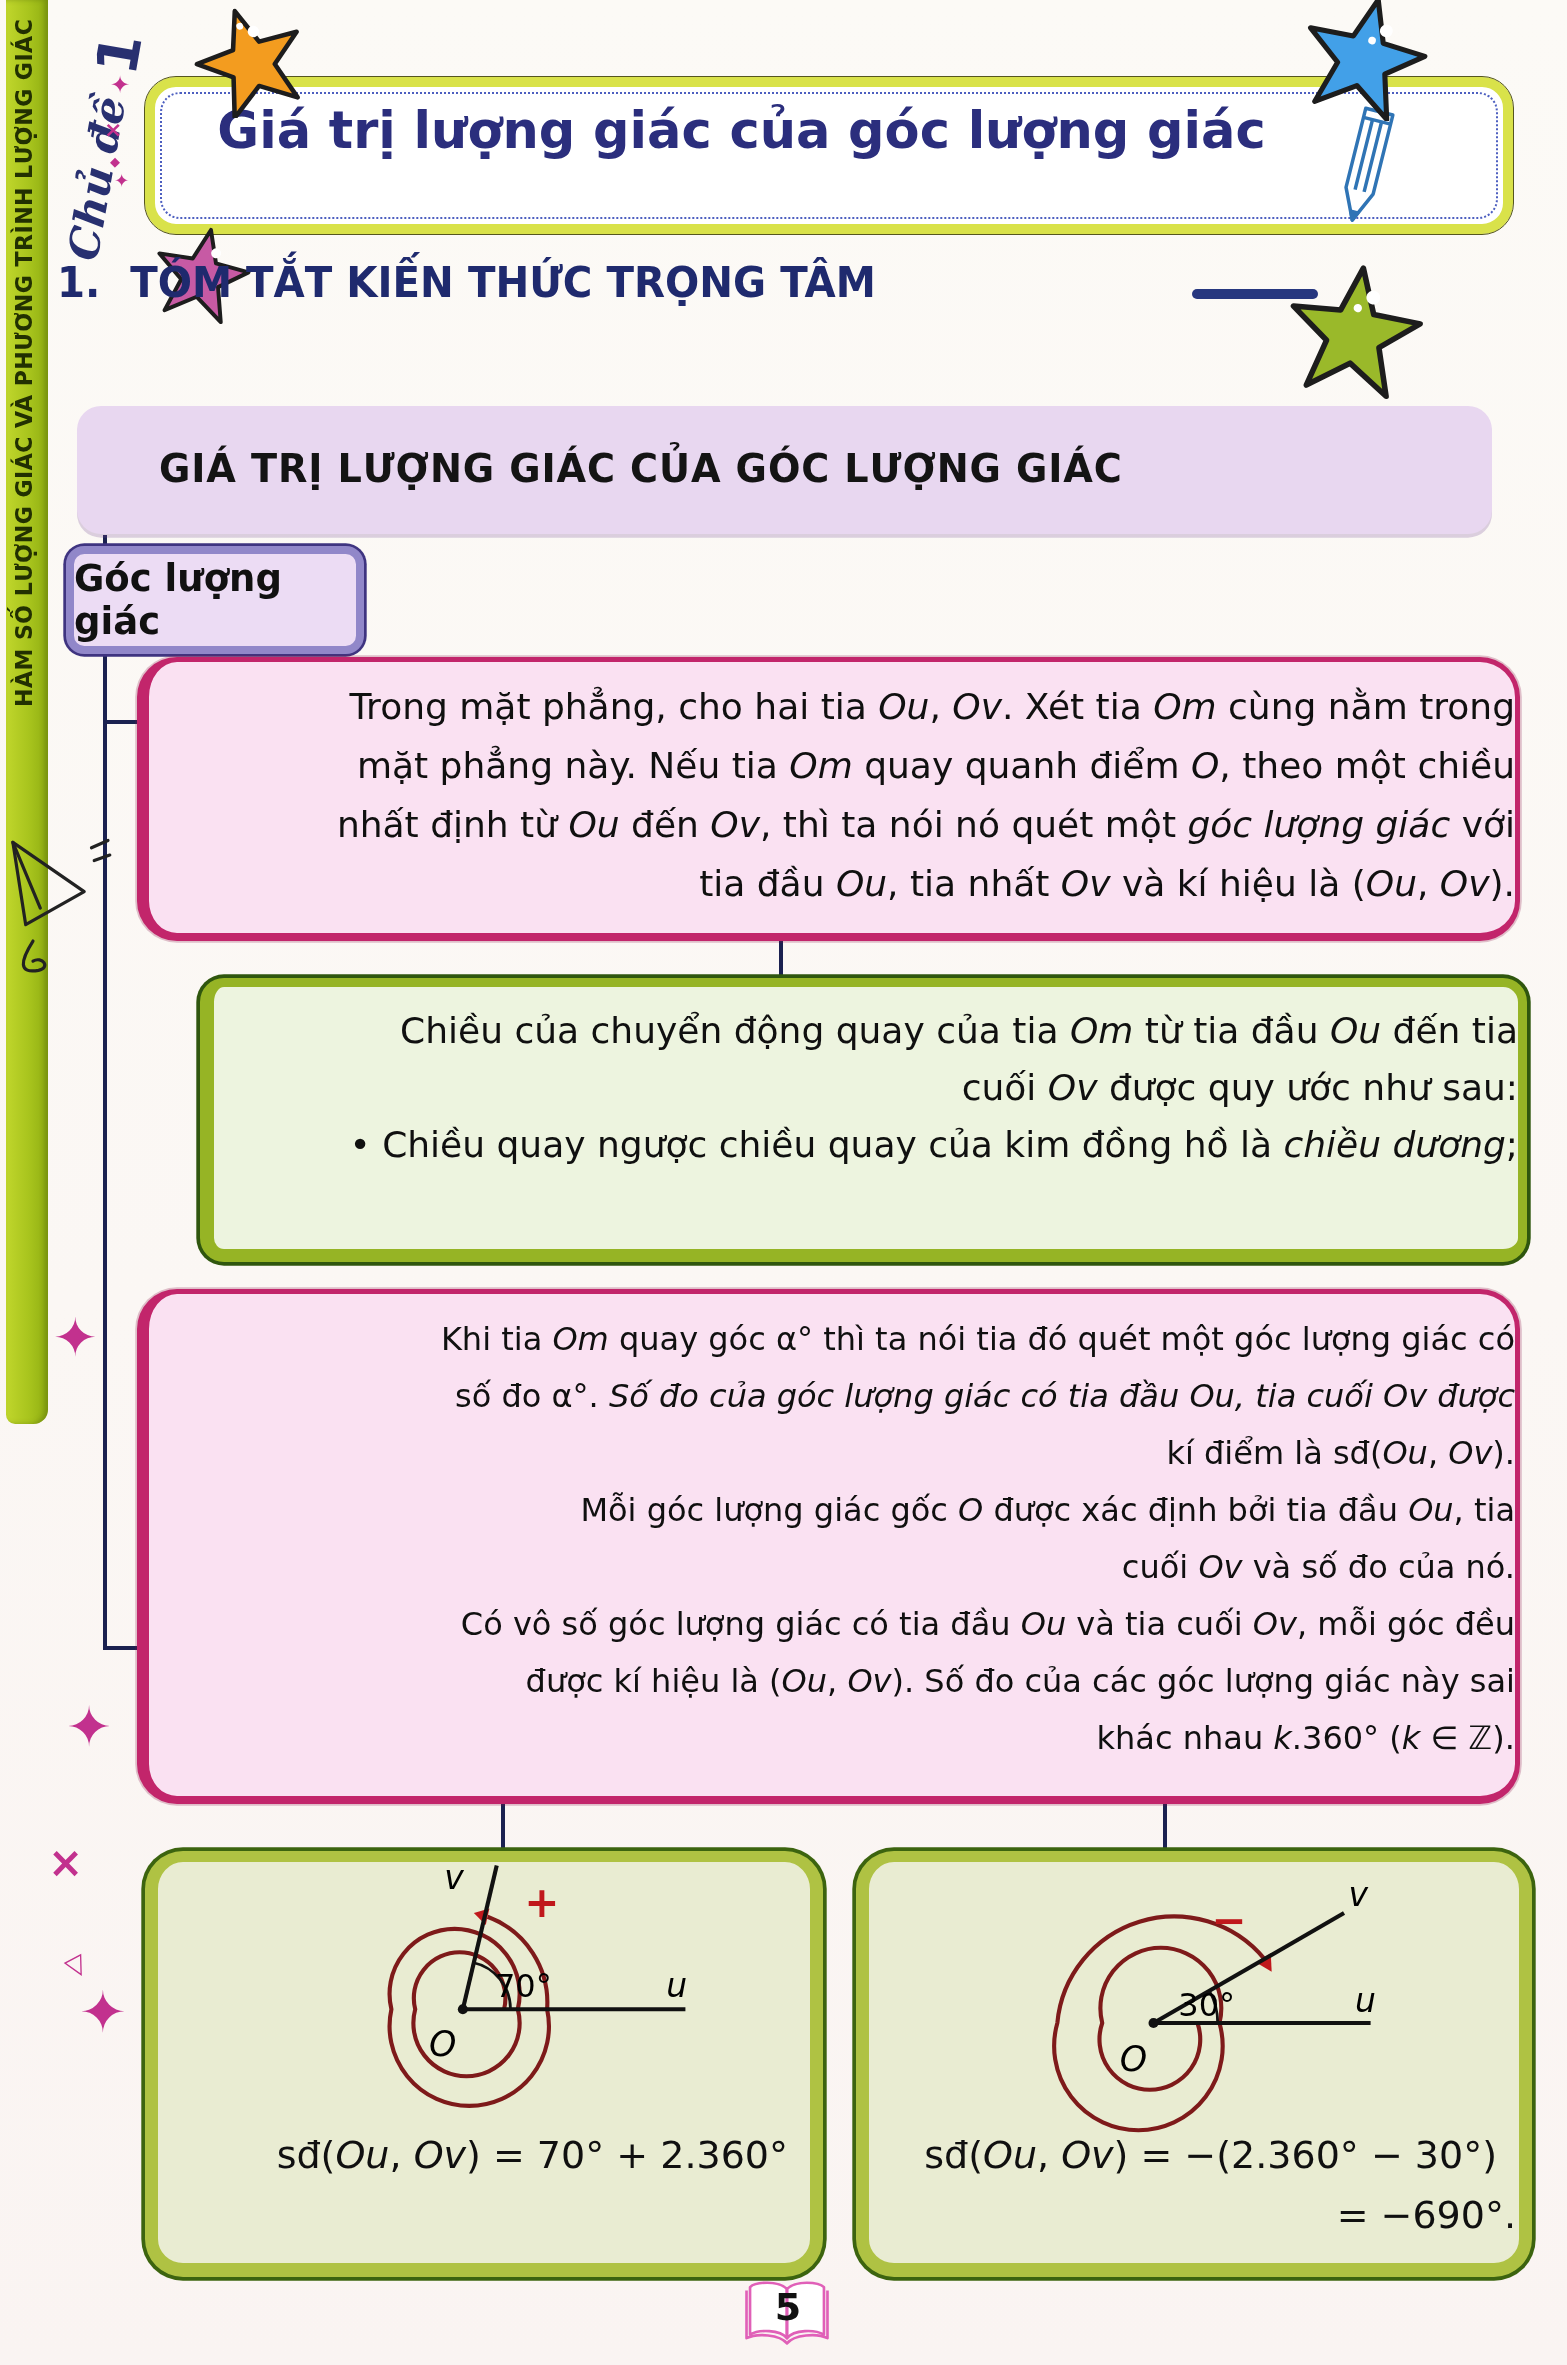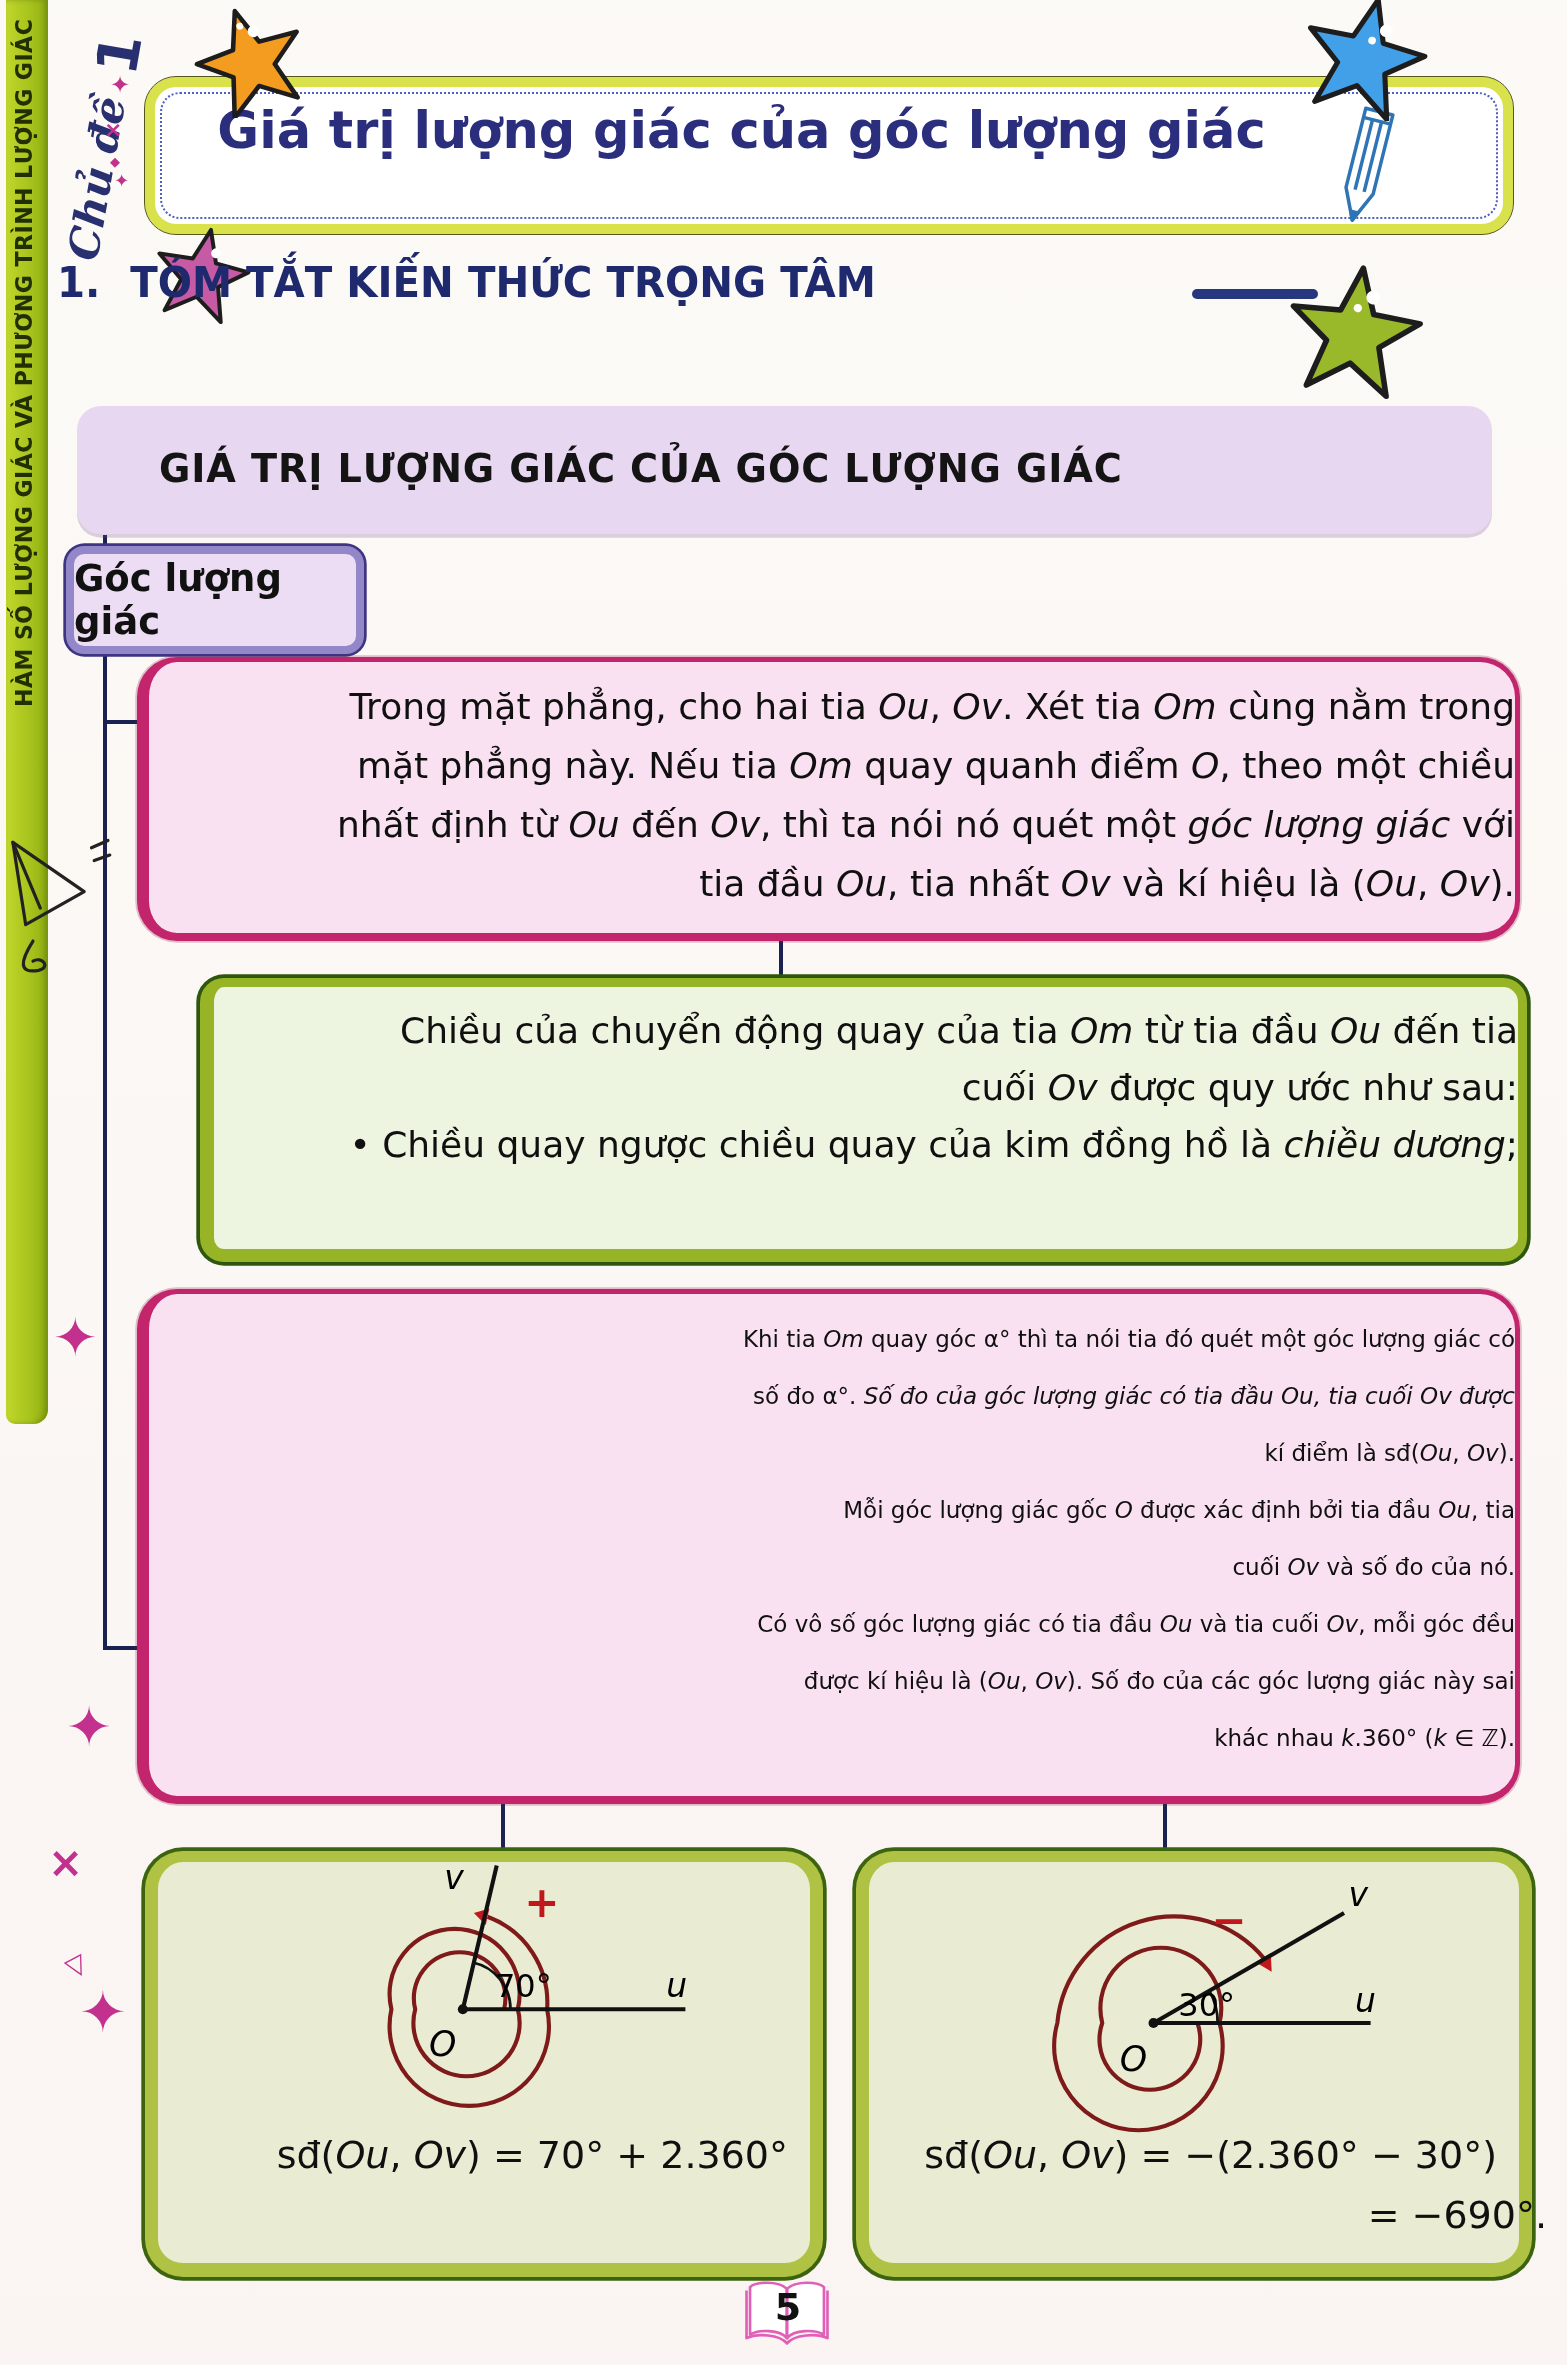--- a/index.html
+++ b/index.html
@@ -44,21 +44,21 @@
   .greenbox{background:#edf4df;border:solid #96b425;border-width:9.2px 9.2px 13px 14.6px;border-radius:24px;box-shadow:0 0 0 3.7px #2f560e;}
   .diagbox{background:#e9ecd2;border:solid #afc243;border-width:11px 13px 14.6px 13px;border-radius:38px;box-shadow:0 0 0 3.7px #3c640f;}
   .boxtext{color:#101010;}
   .boxtext .tl{white-space:nowrap;text-align:right;}
 
   #box-definition{left:137px;top:657px;width:1366px;height:271px;}
   #box-definition .pad{padding:14.6px 0 0 46px;font-size:36px;line-height:59px;}
   #box-direction{left:200px;top:978px;width:1304px;height:262px;}
   #box-direction .pad{padding:14.6px 0 0 29px;font-size:36px;line-height:57px;}
   #box-measure{left:137px;top:1289px;width:1366px;height:502px;}
-  #box-measure .pad{padding:16.5px 0 0 48px;font-size:23px;line-height:57px;}
+  #box-measure .pad{padding:16.5px 0 0 48px;font-size:32px;line-height:57px;}
 
   #diag-left-box{left:145px;top:1851px;width:652px;height:401px;}
   #diag-right-box{left:856px;top:1851px;width:650px;height:401px;}
   .eq{width:632px;text-align:right;font-size:38px;color:#101010;white-space:nowrap;}
 
   svg text{font-family:"DejaVu Sans",sans-serif;}
   .doodle{stroke:#222;fill:none;stroke-width:3.5;stroke-linecap:round;stroke-linejoin:round;}
 
   
   #footer-book{left:743px;top:2276px;width:88px;height:75px;}
@@ -218,21 +218,21 @@
 
     <path d="M 385 180 A 70 70 0 0 0 376 145" fill="none" stroke="#111" stroke-width="3"></path>
     <circle cx="315" cy="180" r="5.5" fill="#111"></circle>
     <text x="535" y="168" font-size="36" font-style="italic">u</text>
     <text x="528" y="52" font-size="36" font-style="italic">v</text>
     <text x="278" y="232" font-size="38" font-style="italic">O</text>
     <text x="342" y="172" font-size="35">30°</text>
     <text x="378" y="84" font-size="46" fill="#c0181c" font-weight="bold">−</text>
   </svg>
   <div class="abs eq" style="left:865px;top:2133px;"><span>sđ(</span><span class="it">Ou</span><span>, </span><span class="it">Ov</span><span>) = −(2.360° − 30°)</span></div>
-  <div class="abs eq" style="left:915px;top:2193px;">= −690°.</div>
+  <div class="abs eq" style="left:884px;top:2193px;">= −690°.</div>
 
   <svg class="abs" id="footer-book" viewBox="0 0 100 84">
     <g stroke="#e060b8" stroke-width="3" fill="#fff" stroke-linejoin="round">
       <path d="M50 14 C40 4 14 6 8 12 L8 66 C18 60 42 60 50 70 Z"></path>
       <path d="M50 14 C60 4 86 6 92 12 L92 66 C82 60 58 60 50 70 Z"></path>
       <path d="M4 16 L4 70 C16 64 42 66 50 76 C58 66 84 64 96 70 L96 16" fill="none"></path>
       <line x1="50" y1="14" x2="50" y2="70" fill="none"></line>
     </g>
   </svg>
   <div class="abs" id="page-number">5</div>

